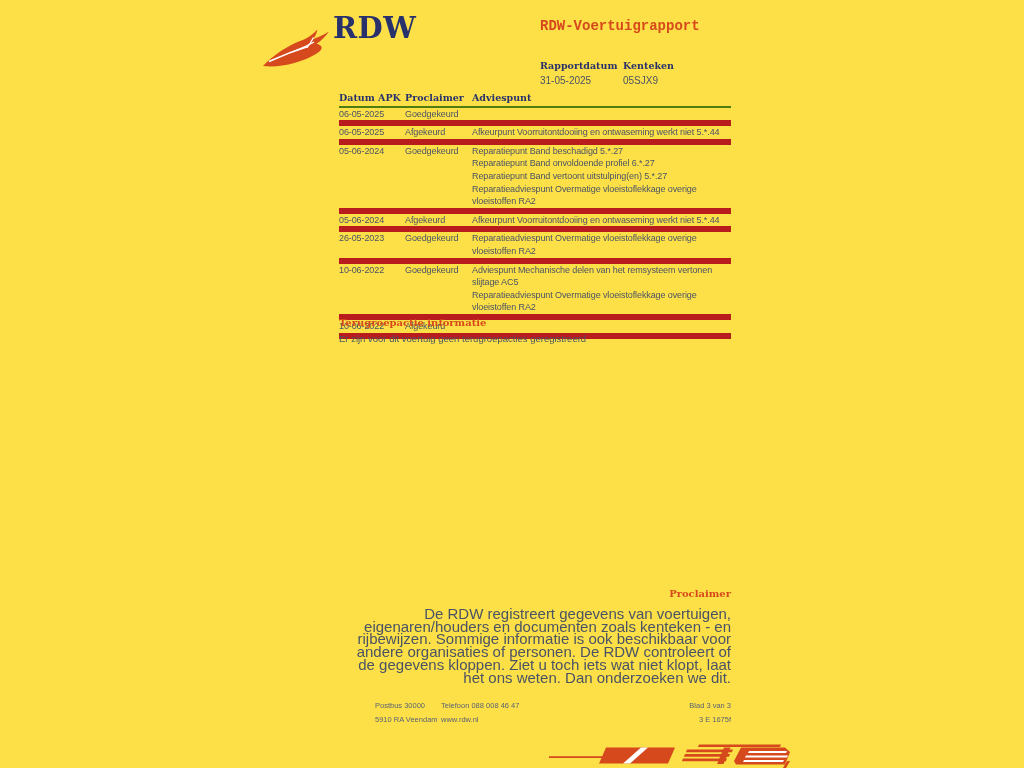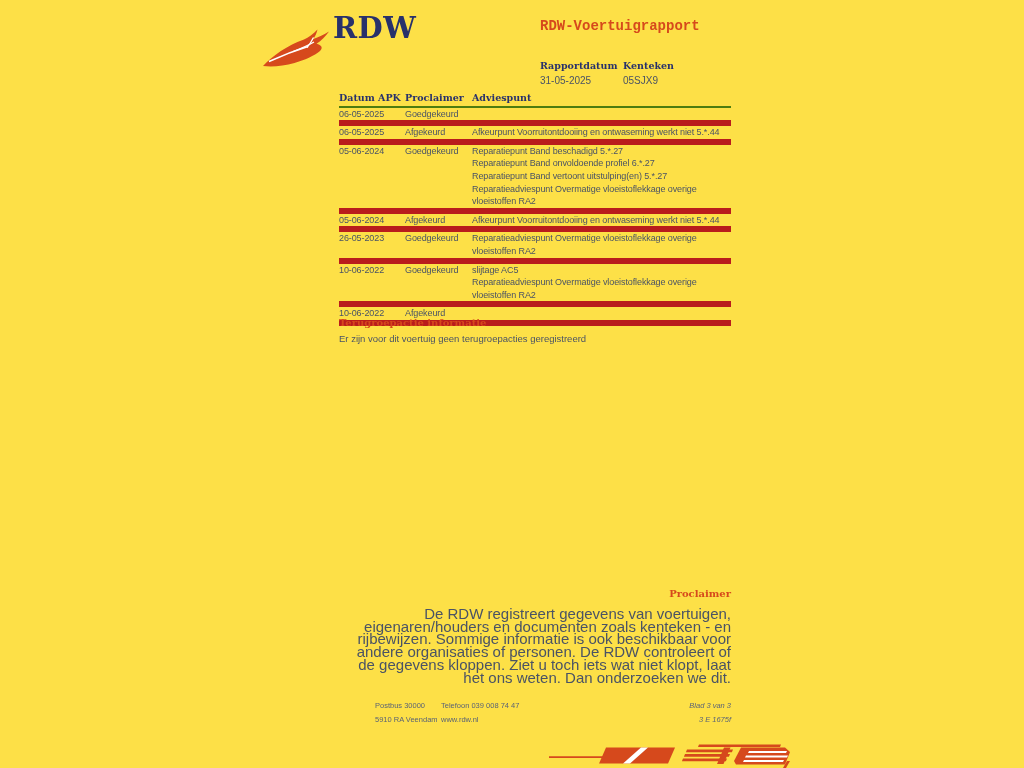--- a/index.html
+++ b/index.html
@@ -68,21 +68,21 @@
 
   
   .footer {
     position: absolute; left: 339px; top: 699px; width: 392px;
     font-size: 7.5px; color: #5A6375;
   }
   .footer-col { position: absolute; top: 0; }
   .footer-col div { height: 14px; line-height: 14px; margin-left: 36px; }
   .f-address { left: 0; }
   .f-contact { left: 66px; }
-  .f-right { right: 0; text-align: right; font-style: italic; }
+  .f-right { right: 0; text-align: right; }
 
   .speedmark { position: absolute; left: 549px; top: 743px; }
 </style>
 </head>
 <body>
 
 <div class="page">
 
   <svg class="wing" width="68" height="42" viewBox="0 0 68 42">
     <path fill="#D6491C" d="M0,39 C9,29 25,18 41,12.5 C45.5,10.5 50,7 54.5,2.5
@@ -154,20 +154,21 @@
       <div class="c3">
             <div>Reparatieadviespunt Overmatige vloeistoflekkage overige</div>
             <div>vloeistoffen RA2</div>
           </div>
     </div>
 
     <div class="t-row">
       <div class="c1">10-06-2022</div>
       <div class="c2">Goedgekeurd</div>
       <div class="c3">
+            <div>Adviespunt Mechanische delen van het remsysteem vertonen</div>
             <div>slijtage AC5</div>
             <div>Reparatieadviespunt Overmatige vloeistoflekkage overige</div>
             <div>vloeistoffen RA2</div>
           </div>
     </div>
 
     <div class="t-row">
       <div class="c1">10-06-2022</div>
       <div class="c2">Afgekeurd</div>
     </div>
@@ -183,21 +184,21 @@
     <div class="section-heading">Proclaimer</div>
     <div class="proclaimer-body">De RDW registreert gegevens van voertuigen, eigenaren/houders en documenten zoals kenteken - en rijbewijzen. Sommige informatie is ook beschikbaar voor andere organisaties of personen. De RDW controleert of de gegevens kloppen. Ziet u toch iets wat niet klopt, laat het ons weten. Dan onderzoeken we dit.</div>
   </div>
 
   <div class="footer">
     <div class="footer-col f-address">
       <div>Postbus 30000</div>
       <div>5910 RA Veendam</div>
     </div>
     <div class="footer-col f-contact">
-      <div>Telefoon 039 008 74 47</div>
+      <div>Telefoon 088 008 46 47</div>
       <div>www.rdw.nl</div>
     </div>
     <div class="footer-col f-right">
       <div>Blad 3 van 3</div>
       <div>3 E 1675f</div>
     </div>
   </div>
 
   <svg class="speedmark" width="241" height="26" viewBox="0 0 241 26">
     <g fill="#D6491C">

